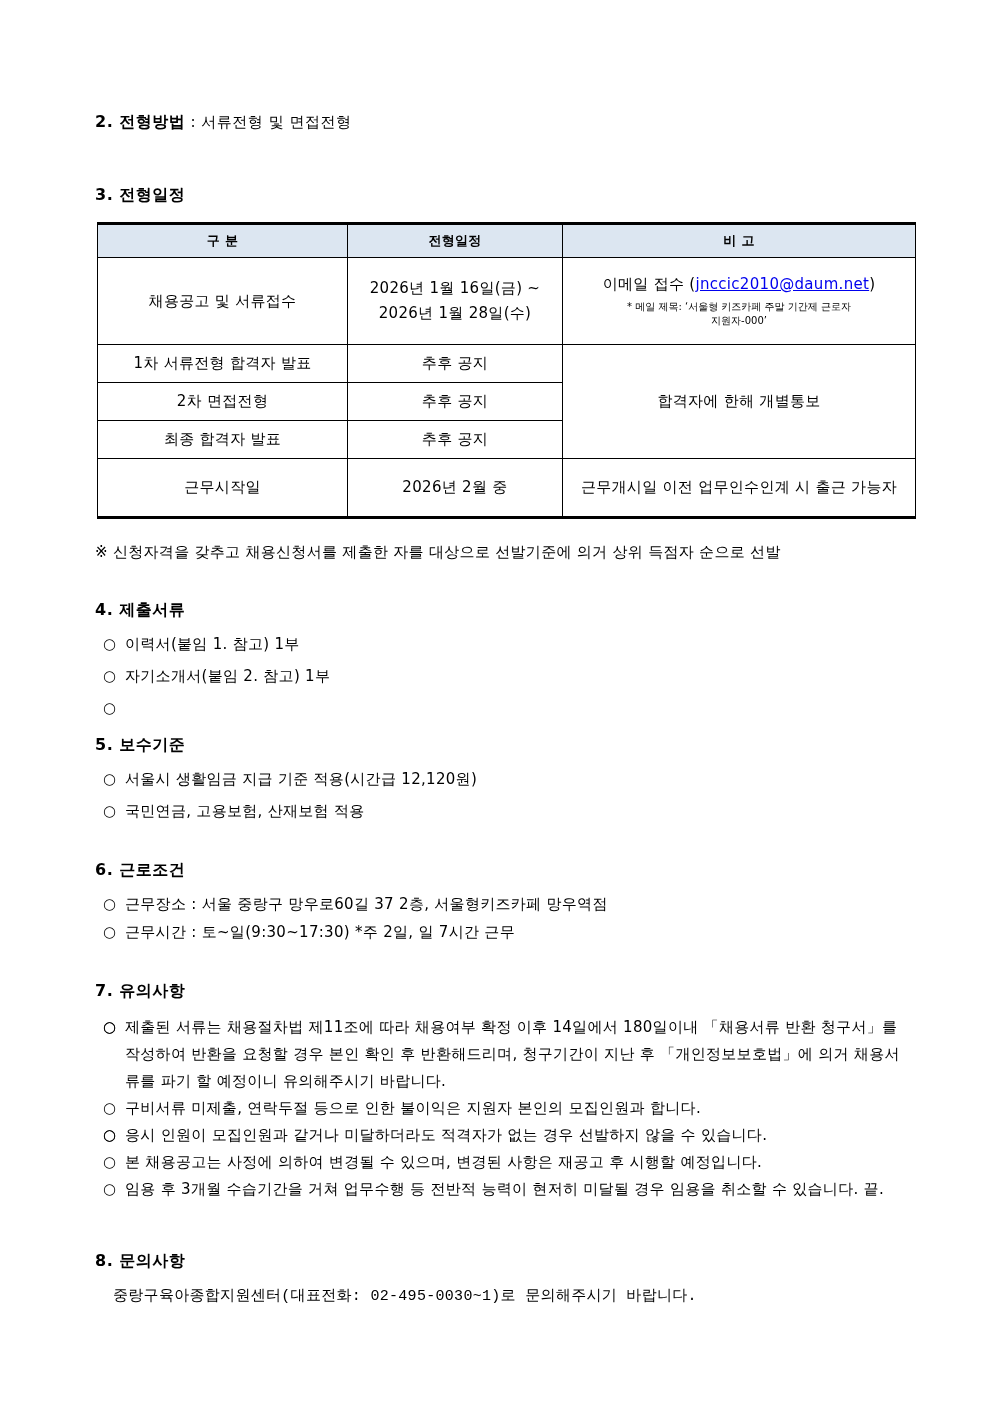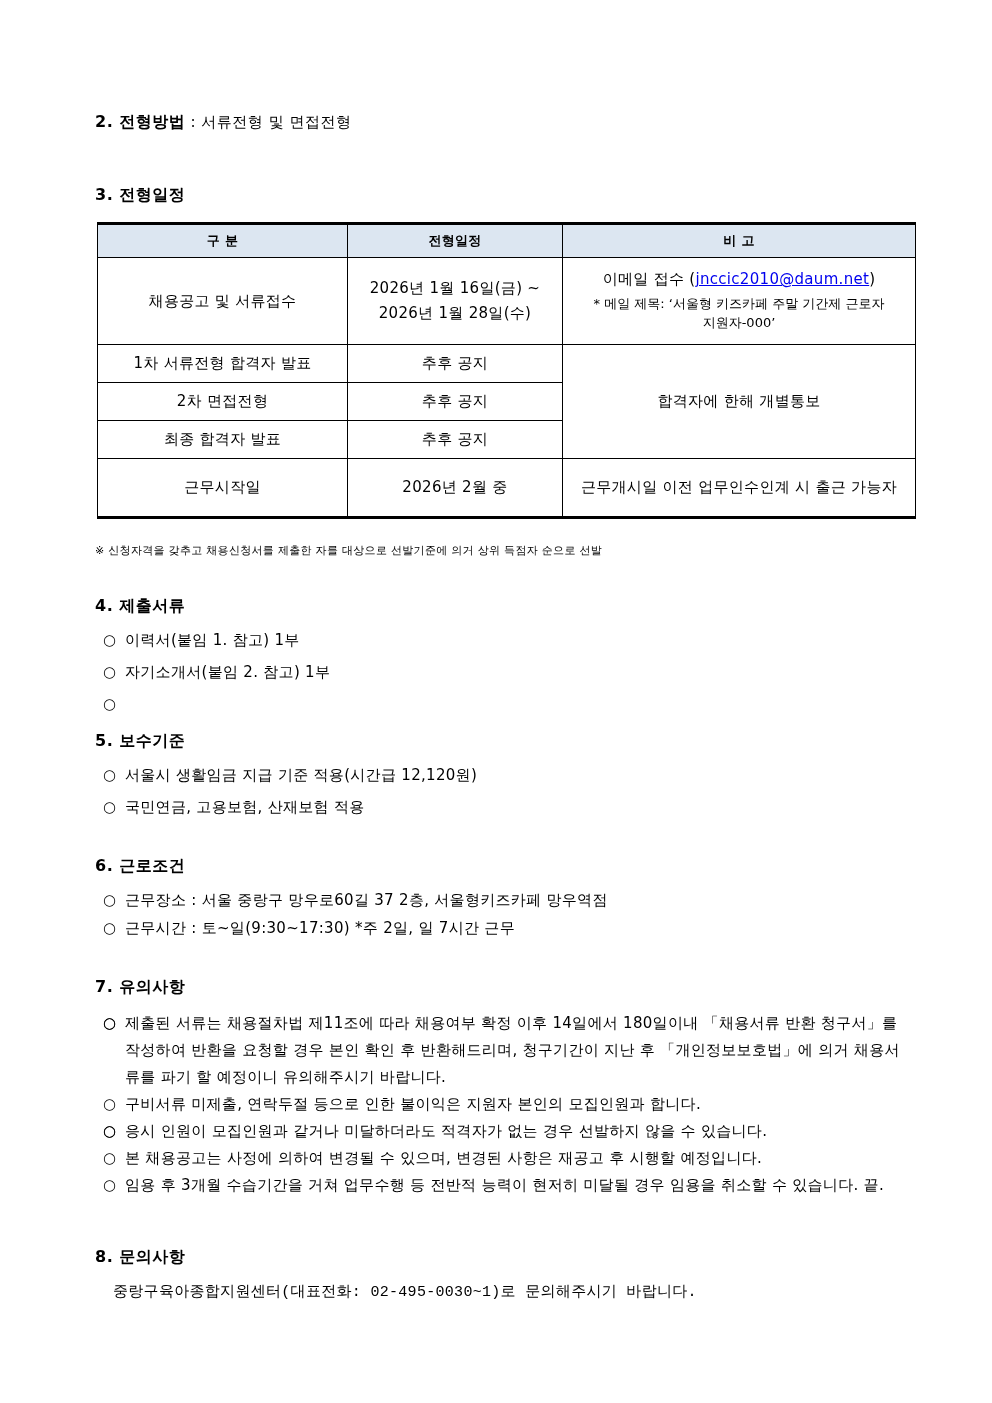--- a/index.html
+++ b/index.html
@@ -22,24 +22,24 @@
     border:1px solid #000;text-align:center;vertical-align:middle;
     padding:2px 6px;letter-spacing:0.3px;
   }
   table.sched th{background:#dce6f1;font-weight:bold;height:28px;font-size:13px;}
   col.c1{width:250px}col.c2{width:215px}col.c3{width:353px}
   tr.r1 td{height:82px;}
   tr.r2 td,tr.r3 td,tr.r4 td{height:33px;}
   tr.r5 td{height:53px;}
   .sched .email-line{font-size:15px;margin-bottom:6px;}
   .sched a.email{color:#0000ee;text-decoration:underline;cursor:pointer;}
-  .sched .remark{font-size:13px;line-height:1.4;letter-spacing:0;}
+  .sched .remark{font-size:10px;line-height:1.4;letter-spacing:0;}
   .sched .two-line{line-height:1.7;}
   
-  .note{margin-top:24px;font-size:11px;letter-spacing:0.3px;}
+  .note{margin-top:24px;font-size:15px;letter-spacing:0.3px;}
   .sec{margin-top:48px;}
   .sec.gap-lg{margin-top:38px;}
   ul.plain{list-style:none;margin:12px 0 0 0;padding:0;font-size:15px;}
   ul.plain li{position:relative;padding-left:30px;margin-bottom:10px;line-height:22px;letter-spacing:0.3px;}
   ul.plain li .bullet{position:absolute;left:8px;top:0;}
   ul.plain.tight li{margin-bottom:6px;}
   ul.plain.para li{line-height:27px;margin-bottom:0;}
   .contact-body{margin-top:14px;padding-left:18px;font-size:15px;letter-spacing:0.3px;font-family:Liberation Mono, monospace;}
 </style>
 </head>

